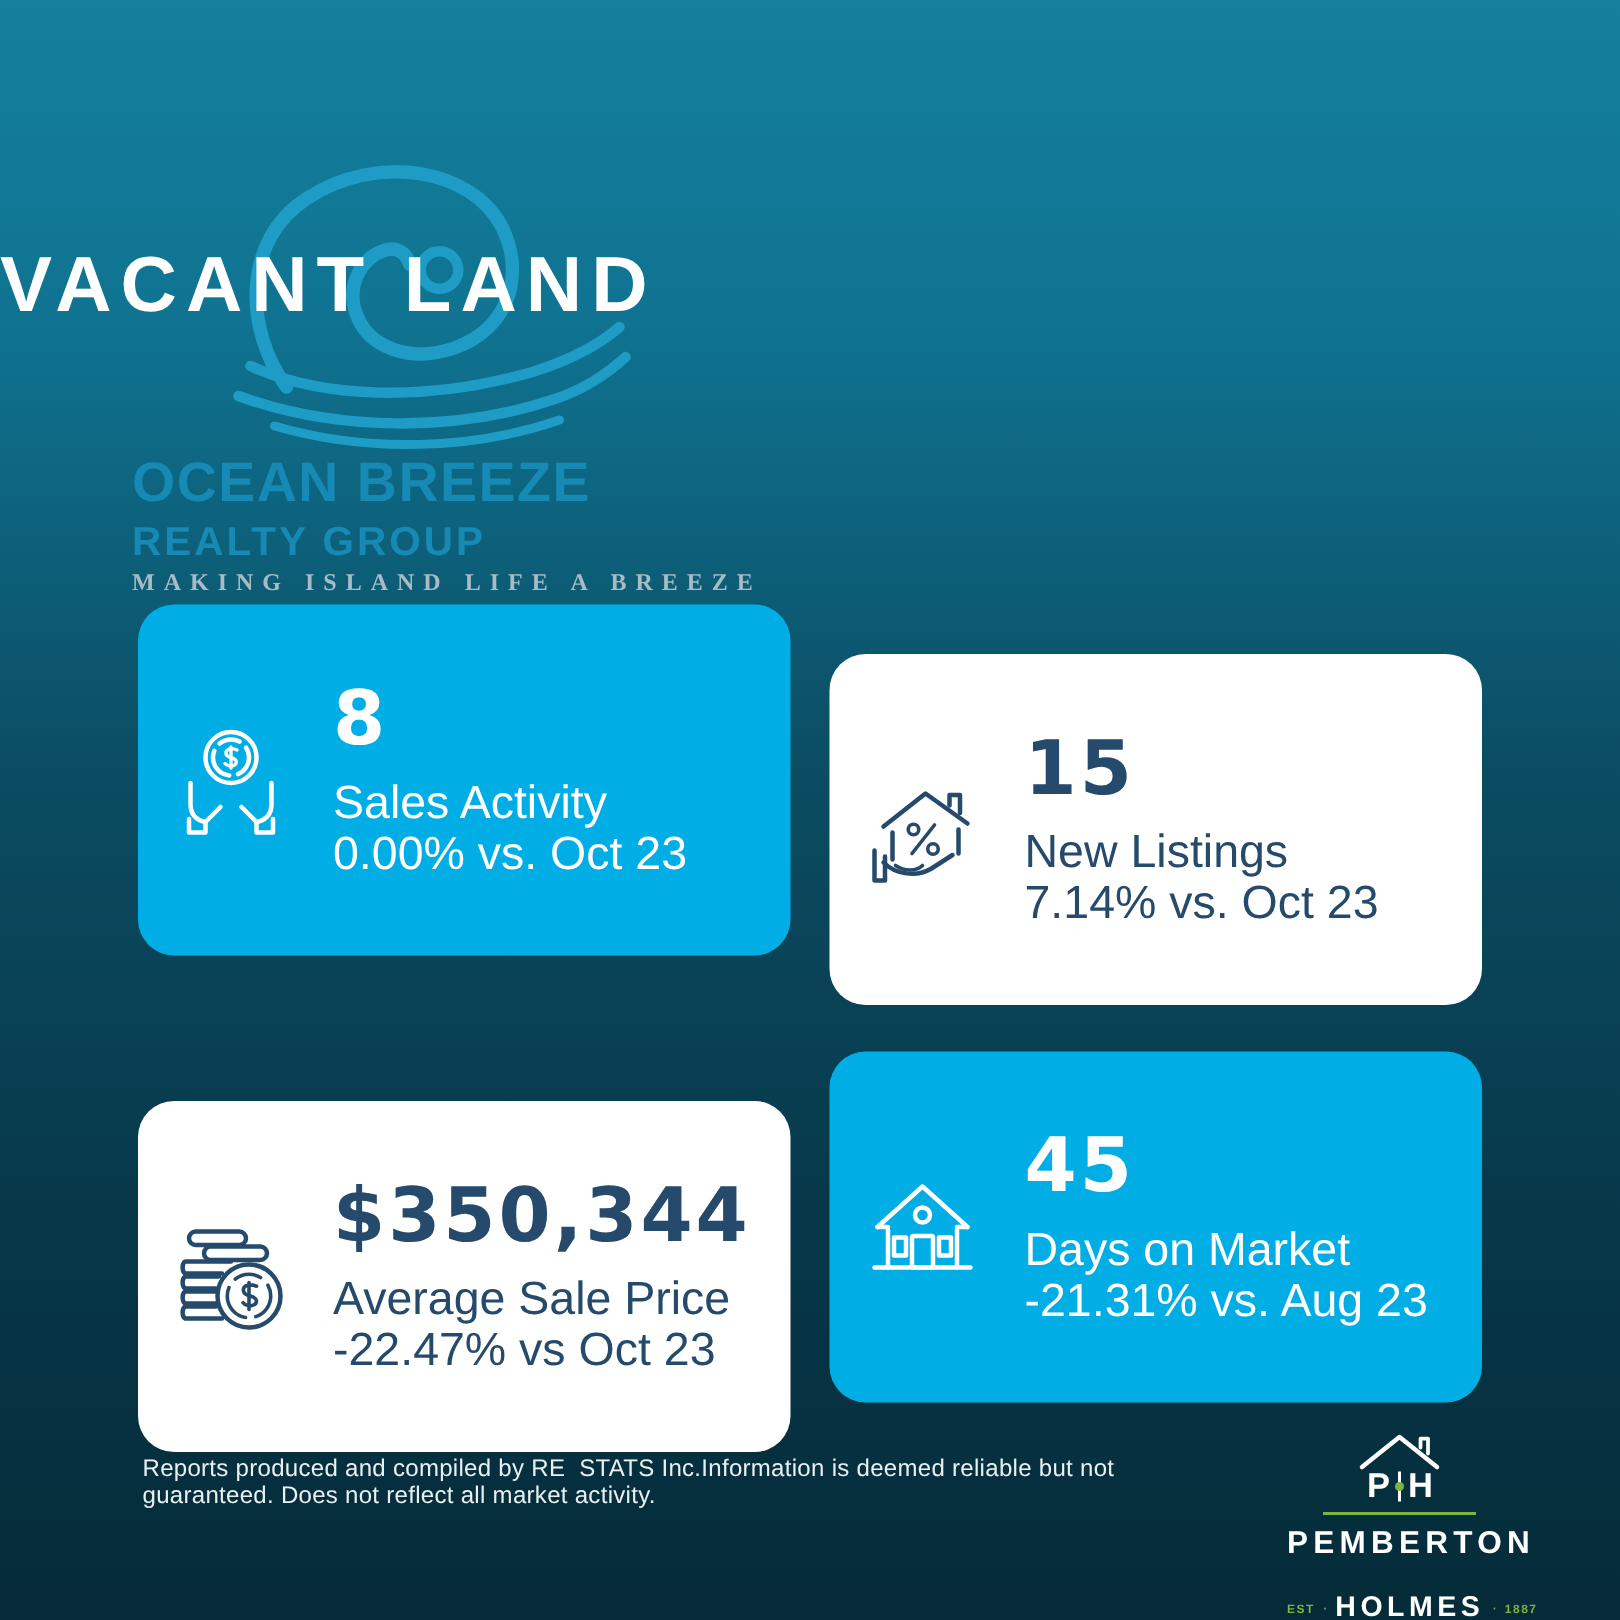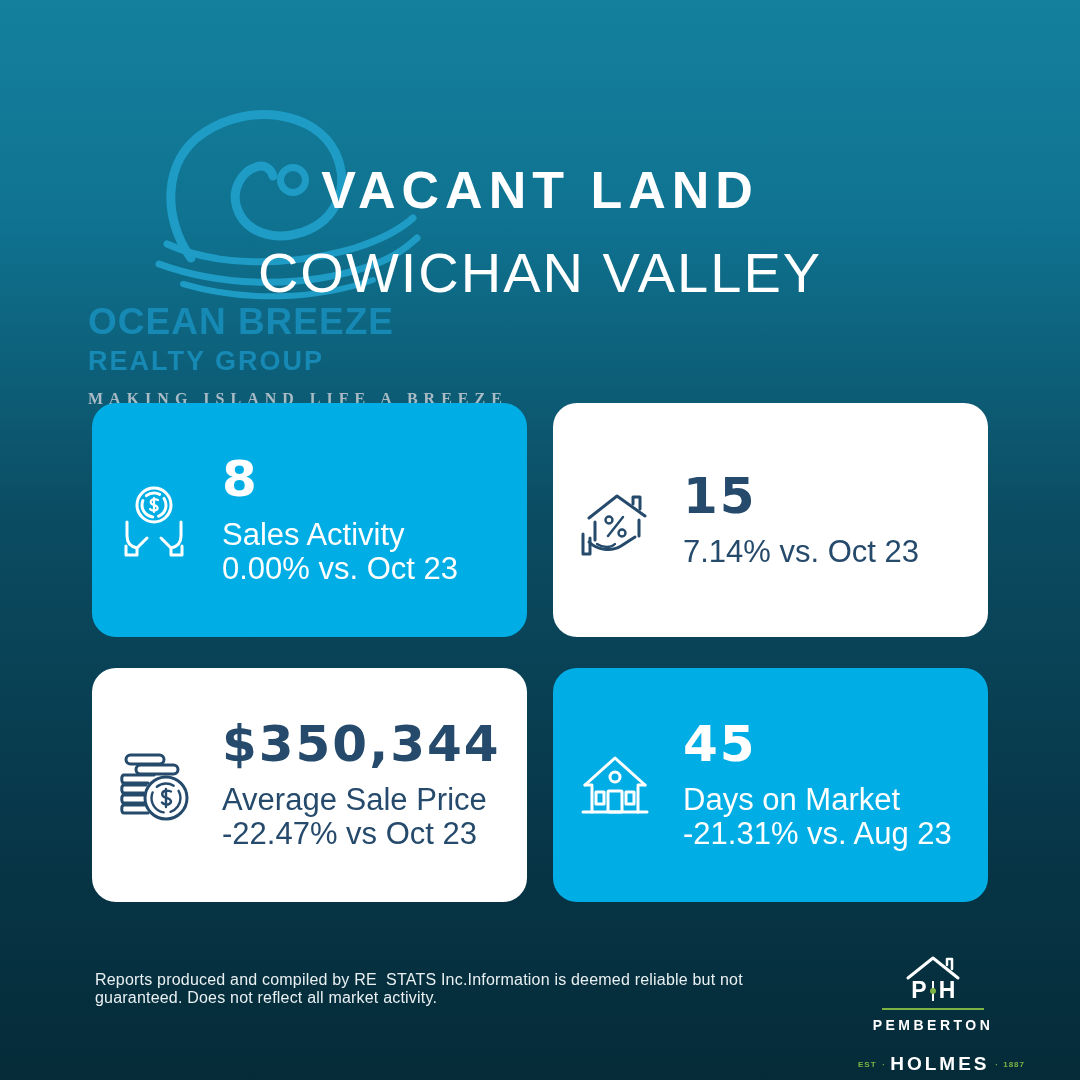--- a/index.html
+++ b/index.html
@@ -4,61 +4,61 @@
 <style>
   html,body { margin:0; padding:0; background:#111; }
   .poster {
     position:relative; width:1080px; height:1080px; overflow:hidden;
     background: linear-gradient(180deg, #14809E 0%, #0F7391 20%, #0B4C62 48%, #073749 76%, #052B38 100%);
     font-family:"Liberation Sans","DejaVu Sans",sans-serif;
   }
   
   .wave-logo { position:absolute; left:155px; top:108px; width:270px; height:196px; z-index:1; }
   .title {
-    position:absolute; top:160px; left:0; width:100%; text-align:center; z-index:2;
+    position:absolute; top:160px; left:0; width:100%; z-index:2;
     color:#ffffff; font-size:52px; font-weight:bold; letter-spacing:6px; white-space:nowrap;
   }
   .subtitle {
     position:absolute; top:240px; left:0; width:100%; text-align:center; z-index:2;
     color:#ffffff; font-size:56px; font-weight:400; letter-spacing:2px; white-space:nowrap;
   }
   .brand { position:absolute; left:88px; top:301px; width:348px; text-align:left; z-index:2; }
   .brand-name { color:#1689B4; font-weight:bold; font-size:37px; letter-spacing:1px; white-space:nowrap; }
   .brand-division { color:#1689B4; font-weight:bold; font-size:27px; letter-spacing:2px; margin-top:3px; white-space:nowrap; }
   .brand-tagline {
     color:#A9BCC6; font-family:"Liberation Serif","DejaVu Serif",serif;
-    font-size:16px; letter-spacing:6px; margin-top:13px; white-space:nowrap; font-weight:bold;
+    font-size:16px; letter-spacing:6px; margin-top:3px; white-space:nowrap; font-weight:bold;
   }
   
   .cards {
     position:absolute; left:92px; top:403px; z-index:2;
     display:grid; grid-template-columns:435px 435px; column-gap:26px; row-gap:31px;
   }
   .card {
     height:234px; border-radius:24px; display:flex; align-items:center;
     padding:0 18px 0 22px; box-sizing:border-box;
   }
   .card.blue  { background:#00AEE5; color:#ffffff; }
-  .card.white { background:#ffffff; color:#254A6B; }
+  .card.white { background:#ffffff; color:#254A6B;margin-top:33px; }
   .card-icon { width:80px; height:80px; flex:0 0 80px; margin-right:28px; }
   .card-text { display:flex; flex-direction:column; }
   .card-value {
     font-family:"DejaVu Sans","Liberation Sans",sans-serif;
     font-size:50px; font-weight:bold; letter-spacing:2px; line-height:1; margin-bottom:14px;
   }
   .card-label, .card-change { font-size:31px; line-height:34px; }
   
   .disclaimer {
     position:absolute; left:95px; top:971px; width:710px; z-index:2;
     color:#E9F0F2; font-size:16px; letter-spacing:0.2px; white-space:pre-wrap;
   }
   .ph-logo { position:absolute; left:858px; top:952px; width:150px; text-align:center; color:#ffffff; z-index:2; }
   .ph-house { display:block; margin:0 auto; }
   .ph-rule { width:102px; height:2px; background:#7CB342; margin:2px auto 7px; }
-  .ph-name-top { font-size:14px; font-weight:600; letter-spacing:3.5px; white-space:nowrap; }
+  .ph-name-top { font-size:21px; font-weight:600; letter-spacing:3.5px; white-space:nowrap; }
   .ph-row { display:flex; justify-content:space-between; align-items:center; gap:5px; margin-top:20px; }
   .ph-est, .ph-year { color:#7CB342; font-size:8px; font-weight:bold; letter-spacing:1px; }
   .ph-sep { color:#7CB342; font-size:11px; line-height:1; }
   .ph-name-main { font-size:19px; font-weight:bold; letter-spacing:3px; }
   .ph-name-bottom { font-size:9px; letter-spacing:4px; color:#C6D2D8; margin-top:4px; }
   svg { display:block; }
 </style>
 </head>
 <body>
 
@@ -66,21 +66,20 @@
 
   <svg class="wave-logo" viewBox="0 0 270 196" fill="none" stroke="#1E9CC5" stroke-linecap="round" stroke-linejoin="round">
     <path stroke-width="9" d="M 36 150 C 8 112, 6 52, 50 24 C 96 -6, 160 4, 180 44 C 196 78, 182 112, 148 124 C 118 134, 90 124, 82 100 C 76 82, 86 64, 101 59 C 110 56, 116 61, 118 68"></path>
     <circle cx="138" cy="72" r="12.5" stroke-width="7"></circle>
     <path stroke-width="7" d="M 12 136 C 60 158, 130 160, 200 140 C 222 133, 242 124, 258 110"></path>
     <path stroke-width="7" d="M 4 156 C 70 180, 150 180, 215 158 C 233 152, 249 142, 262 130"></path>
     <path stroke-width="6" d="M 28 176 C 90 194, 160 192, 218 172"></path>
   </svg>
 
   <div class="title">VACANT LAND</div>
-  <div class="subtitle">COWICHAN VALLEY</div>
 
   <div class="brand">
     <div class="brand-name">OCEAN BREEZE</div>
     <div class="brand-division">REALTY GROUP</div>
     <div class="brand-tagline">MAKING ISLAND LIFE A BREEZE</div>
   </div>
 
   <div class="cards">
 
     <div class="card blue">
@@ -107,20 +106,21 @@
         <path d="M 20 42 V 60 M 64 40 V 56"></path>
         <circle cx="34" cy="40" r="3.5" stroke-width="2.4"></circle>
         <circle cx="47" cy="53" r="3.5" stroke-width="2.4"></circle>
         <path d="M 48 37 L 33 56" stroke-width="2.4"></path>
         <path d="M 14 62 C 22 70, 36 72, 46 66 L 60 57"></path>
         <path d="M 22 64 C 28 68, 36 68, 40 64" stroke-width="2.4"></path>
         <path d="M 8 54 V 74 H 15 V 58"></path>
       </svg>
       <div class="card-text">
         <div class="card-value">15</div>
+        <div class="card-label">New Listings</div>
         <div class="card-change">7.14% vs. Oct 23</div>
       </div>
     </div>
 
     <div class="card white">
       <svg class="card-icon" viewBox="0 0 80 80" fill="none" stroke="currentColor" stroke-width="3" stroke-linecap="round" stroke-linejoin="round">
         <rect x="12" y="10" width="38" height="9" rx="4.5"></rect>
         <rect x="22" y="20" width="42" height="9" rx="4.5"></rect>
         <path d="M 10 30 H 40 M 10 30 C 7 30 7 38 10 38 H 34"></path>
         <path d="M 10 40 H 32 M 10 40 C 7 40 7 48 10 48 H 30"></path>

